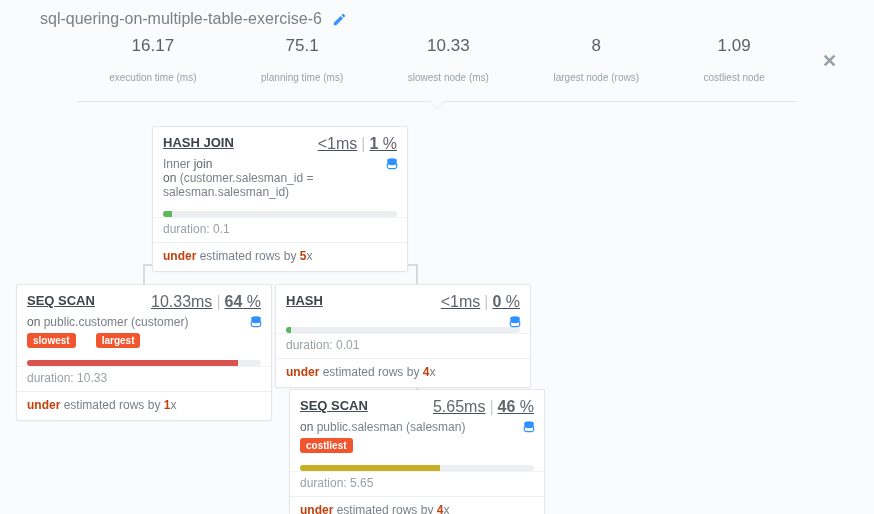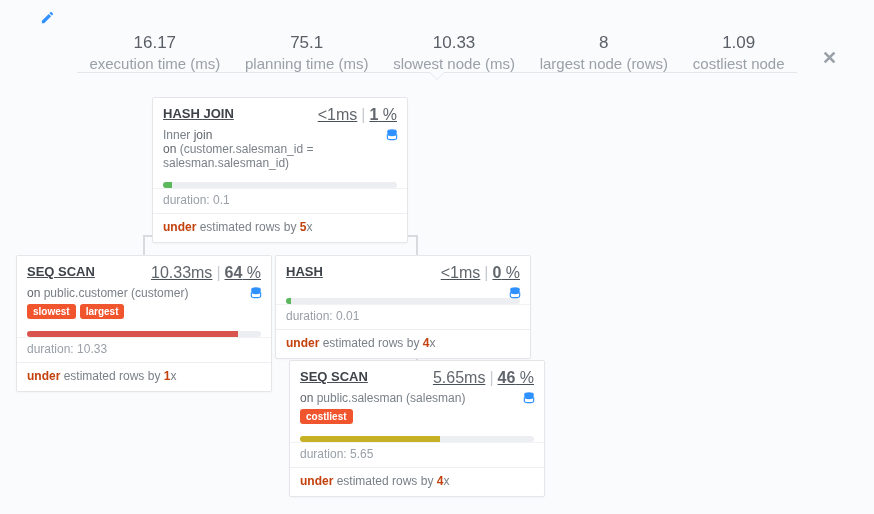--- a/index.html
+++ b/index.html
@@ -22,26 +22,26 @@
   }
   .edit-icon { color: #3391ff; cursor: pointer; }
   .edit-icon svg { display: block; }
   .stats-bar {
     margin: 8px auto 0 auto;
     width: 720px;
     display: flex;
     justify-content: space-around;
     align-items: flex-start;
     border-bottom: 1px solid #e4e6ea;
-    padding-bottom: 0;
+    padding-bottom: 18px;
     position: relative;
   }
   .stat { text-align: center; }
   .stat-value { font-size: 17px; color: #5b6068; }
-  .stat-label { font-size: 15px; color: #9aa0a8; margin-top: 2px; }
+  .stat-label { font-size: 10px; color: #9aa0a8; margin-top: 16px; }
   .close-x { position: absolute; right: -40px; top: 14px; color: #9aa0a8; font-size: 18px; cursor: pointer; font-weight: bold; }
   .pointer-down {
     position: absolute;
     left: 50%;
     bottom: -8px;
     margin-left: -8px;
     width: 0; height: 0;
     border-left: 8px solid transparent;
     border-right: 8px solid transparent;
     border-top: 8px solid #e4e6ea;
@@ -109,40 +109,41 @@
     color: #9aa0a8;
     border-top: 1px solid #f1f2f4;
   }
   .under-line {
     padding: 6px 10px 8px 10px;
     border-top: 1px solid #edeef1;
     font-size: 12px;
     color: #7a8088;
   }
   .under-line b { color: #c2410c; margin-top: 36px; }
-  .tags { display: flex; gap: 4px; margin-top: 4px; }
+  .tags { display: flex; gap: 20px; margin-top: 4px; }
   .tag {
     background: #f0552e;
     color: #fff;
     font-size: 10px;
     padding: 2px 6px;
     border-radius: 3px;
     font-weight: 600;
   }
 
   
   .conn {
     position: absolute;
     background: #d8dade;
   }
 </style>
 </head>
 <body>
 
 <div class="page-title">
+  <span>sql-quering-on-multiple-table-exercise-6</span>
   <span class="edit-icon">
     <svg width="15" height="15" viewBox="0 0 24 24" fill="currentColor">
         <path d="M3 17.25V21h3.75l11-11-3.75-3.75-11 11zM20.7 7.04a1 1 0 0 0 0-1.41l-2.34-2.34a1 1 0 0 0-1.41 0l-1.83 1.83 3.75 3.75 1.83-1.83z"></path>
       </svg>
   </span>
 </div>
 
 <div class="stats-bar">
   <div class="stat">
     <div class="stat-value">16.17</div>

